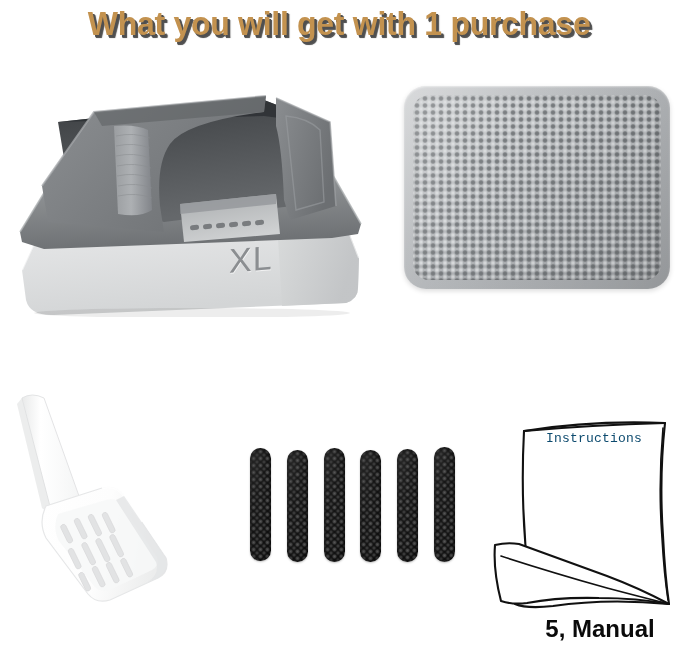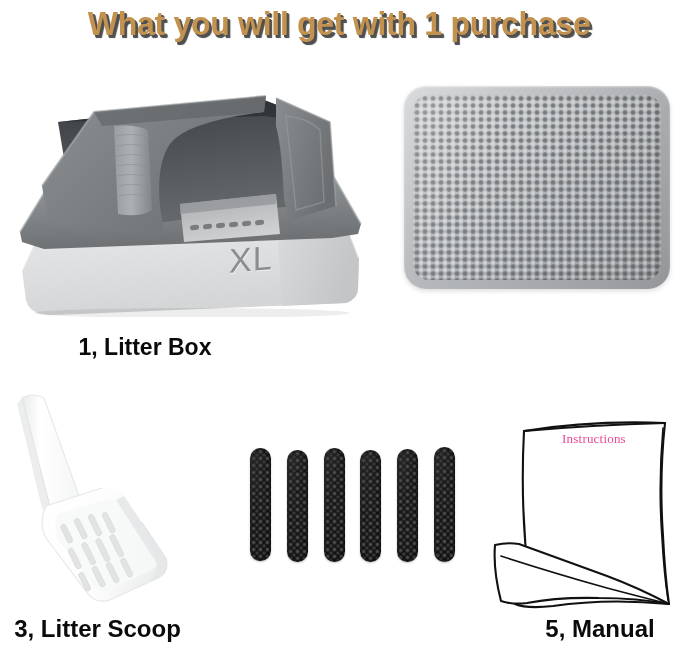--- a/index.html
+++ b/index.html
@@ -185,24 +185,24 @@
     width: 192px;
     height: 212px;
   }
   #manual svg { display: block; }
   .manual-label {
     position: absolute;
     left: 52px;
     top: 33px;
     width: 110px;
     text-align: center;
-    font-family: Liberation Serif, serif;
+    font-family: Liberation Mono, monospace;
     font-size: 13px;
     font-weight: normal;
-    color: #ec4899;
+    color: #0c4a6e;
     letter-spacing: 0.2px;
     pointer-events: none;
   }
 </style>
 </head>
 <body>
 
 <div class="stage">
 
   <div class="title-wrap">
@@ -387,21 +387,19 @@
                Q 26 207 14 203
                Q 6 172 8 147 Z" fill="#ffffff" stroke="#111111" stroke-width="2.1" stroke-linejoin="round" stroke-linecap="round"></path>
 
       <path d="M 14 158 Q 60 173 120 190 Q 154 199 182 206" fill="none" stroke="#111111" stroke-width="1.7" stroke-linecap="round"></path>
 
       <path d="M 176 30 Q 171 86 175 140 Q 177 176 181 202" fill="none" stroke="#111111" stroke-width="1.6" stroke-linecap="round"></path>
     </svg>
     <div class="manual-label">Instructions</div>
   </div>
 
-  <div class="caption cap-row1" id="cap-litter-box">1, Litter Box</div>
-
-
-  <div class="caption cap-row2" id="cap-scoop">3, Litter Scoop</div>
+
+
 
 
   <div class="caption cap-row2" id="cap-manual">5, Manual</div>
 
 </div>
 
 </body></html>

